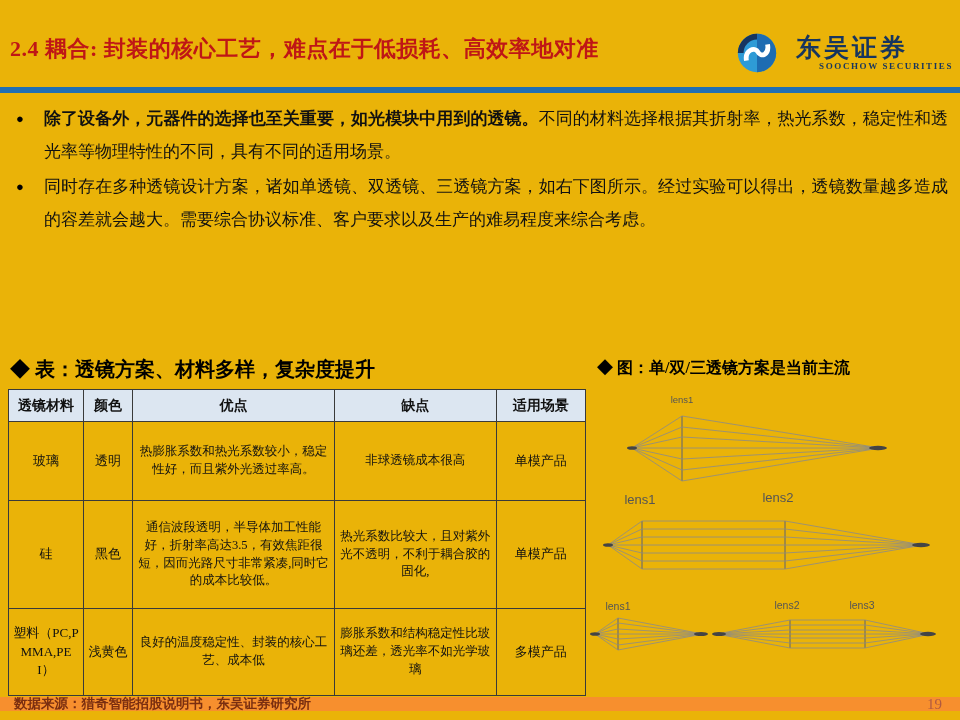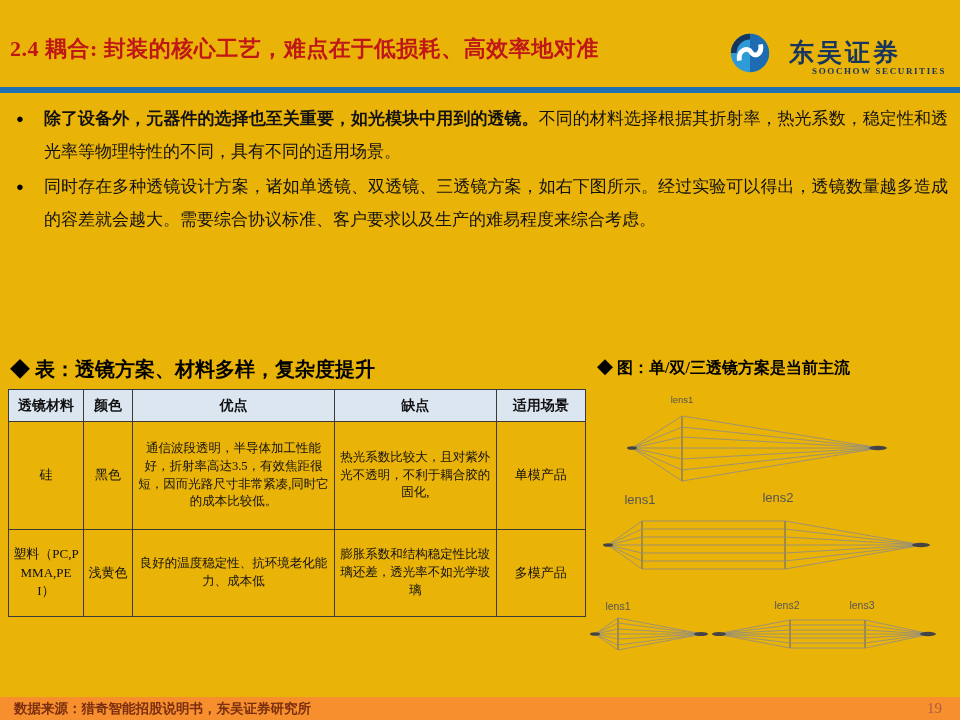--- a/index.html
+++ b/index.html
@@ -10,21 +10,21 @@
   }
   *{margin:0;padding:0;box-sizing:border-box;}
   html,body{background:#fff;}
   body{font-family:"Liberation Serif",serif;}
   .slide{position:relative;width:960px;height:720px;background:#eab308;overflow:hidden;}
 
   .title{position:absolute;left:10px;top:34px;width:745px;font-size:22px;font-weight:700;
          color:var(--title_red);letter-spacing:.5px;}
   .divider{position:absolute;left:0;top:87px;width:960px;height:6px;background:var(--divider_blue);}
 
-  .logo{position:absolute;right:14px;top:30px;display:flex;align-items:flex-end;gap:16px;}
+  .logo{position:absolute;right:7px;top:30px;display:flex;align-items:center;gap:16px;}
   .logo-icon{width:46px;height:46px;}
   .logo-cn{font-size:25px;font-weight:700;color:var(--logo_navy);letter-spacing:3px;line-height:1.05;}
   .logo-en{font-size:9px;font-weight:700;color:var(--logo_navy);letter-spacing:1.6px;padding-left:23px;}
 
   .bullets{position:absolute;left:16px;top:102px;width:932px;}
   .bullet{display:flex;margin-bottom:2px;}
   .marker{flex:0 0 28px;font-size:13px;line-height:33px;color:#000;}
   .btext{flex:1;font-size:17px;line-height:33px;color:#111;text-align:justify;}
   .btext b{font-weight:700;}
 
@@ -41,21 +41,21 @@
   tr.r1 td{height:79px;} tr.r2 td{height:108px;} tr.r3 td{height:87px;}
   td.brk{word-break:break-all;}
 
   .diag{position:absolute;}
   .d1{left:595px;top:390px;} .d2{left:593px;top:488px;} .d3{left:573px;top:596px;}
   .diag line,.diag path{stroke:var(--diagram_line);stroke-width:.8;fill:none;}
   .diag line.lensline{stroke:#6a6a6a;stroke-width:1.1;}
   .diag text{fill:#555;font-family:"Liberation Sans",sans-serif;}
   .diag ellipse{fill:#444;stroke:none;}
 
-  .footer{position:absolute;left:0;top:697px;width:960px;height:23px;background:var(--footer_orange);
+  .footer{position:absolute;left:0;top:697px;width:960px;height:14px;background:var(--footer_orange);
           display:flex;align-items:center;justify-content:space-between;padding:0 18px 0 14px;}
   .src{font-size:13.5px;font-weight:600;color:var(--footer_text);}
   .pagenum{font-size:15px;color:var(--page_num);}
 </style>
 </head>
 <body>
 
 <div class="slide">
 
   <h1 class="title">2.4 耦合: 封装的核心工艺，难点在于低损耗、高效率地对准</h1>
@@ -99,31 +99,38 @@
     <thead>
       <tr>
         <th>透镜材料</th>
         <th>颜色</th>
         <th>优点</th>
         <th>缺点</th>
         <th>适用场景</th>
       </tr>
     </thead>
     <tbody>
+      <tr class="r1">
+        <td>玻璃</td>
+        <td>透明</td>
+        <td class="long">热膨胀系数和热光系数较小，稳定性好，而且紫外光透过率高。</td>
+        <td class="long">非球透镜成本很高</td>
+        <td>单模产品</td>
+      </tr>
       <tr class="r2">
         <td>硅</td>
         <td>黑色</td>
         <td class="long">通信波段透明，半导体加工性能好，折射率高达3.5，有效焦距很短，因而光路尺寸非常紧凑,同时它的成本比较低。</td>
         <td class="long">热光系数比较大，且对紫外光不透明，不利于耦合胶的固化,</td>
         <td>单模产品</td>
       </tr>
       <tr class="r3">
         <td class="brk">塑料（PC,PMMA,PEI）</td>
         <td>浅黄色</td>
-        <td class="long">良好的温度稳定性、抗环境老化能力、成本低</td>
+        <td class="long">良好的温度稳定性、封装的核心工艺、成本低</td>
         <td class="long">膨胀系数和结构稳定性比玻璃还差，透光率不如光学玻璃</td>
         <td>多模产品</td>
       </tr>
     </tbody>
   </table>
 
   <div class="fig-caption">◆ 图：单/双/三透镜方案是当前主流</div>
 
   <svg class="diag d1" width="360" height="105" viewBox="0 0 360 105">
     <text x="87" y="13" font-size="9.5" text-anchor="middle">lens1</text>

